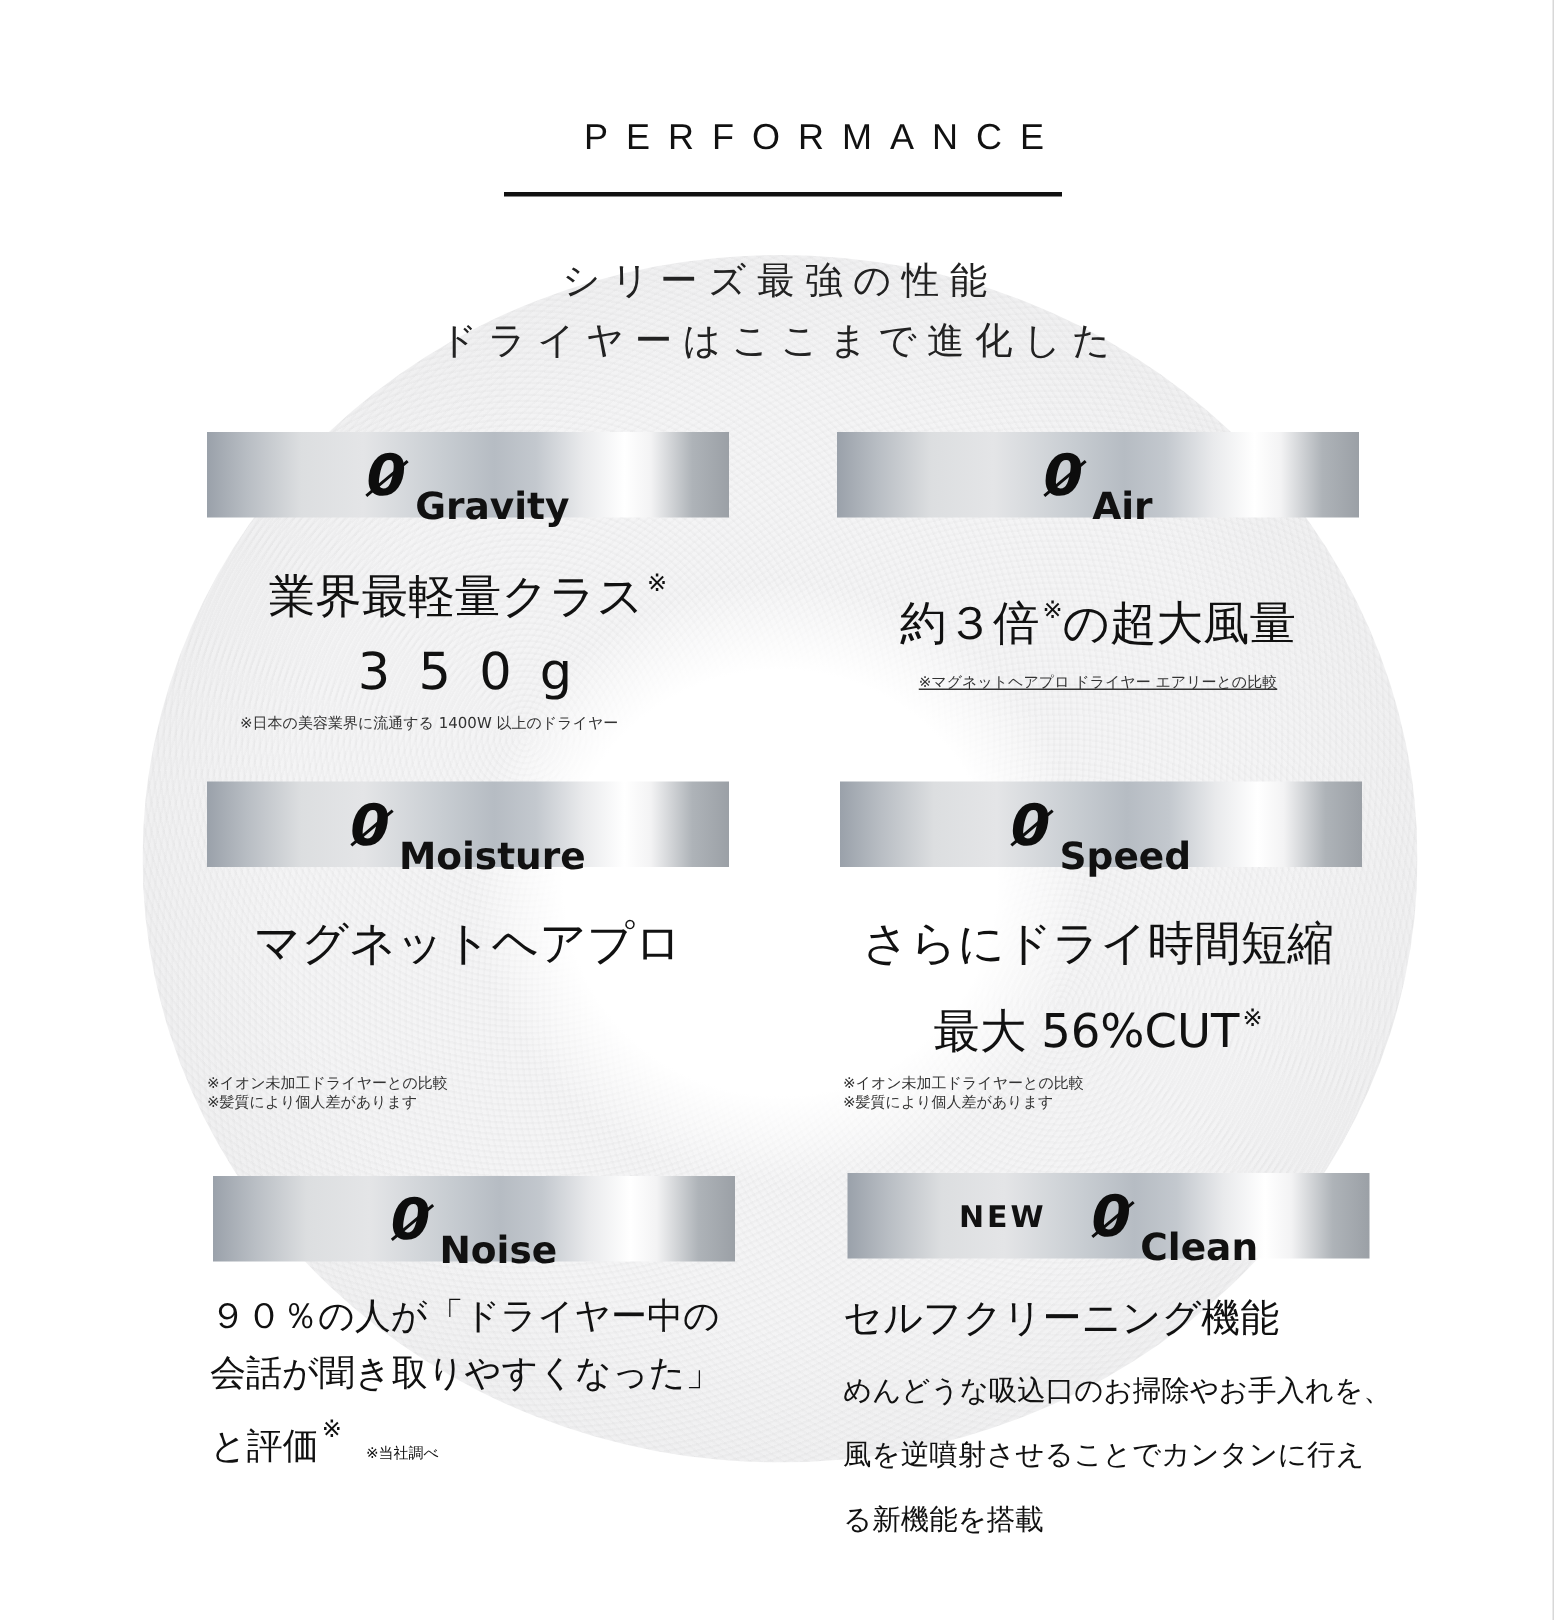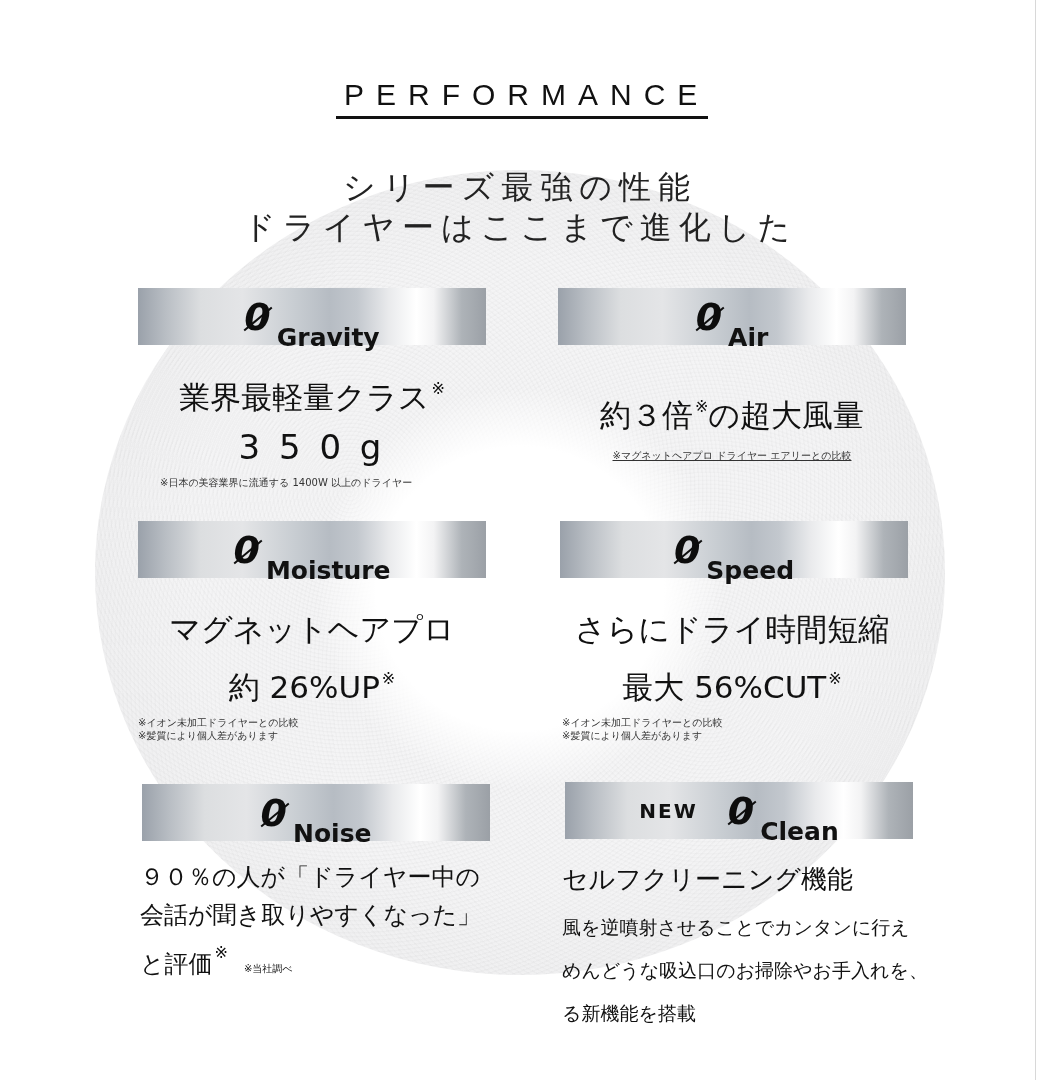--- a/index.html
+++ b/index.html
@@ -13,25 +13,25 @@
     .ring {
       position: absolute; left: 95px; top: 170px; width: 850px; height: 805px; border-radius: 50%;
       background:
         radial-gradient(ellipse at 50% 52%, #ffffff 0%, #ffffff 24%, rgba(255,255,255,0) 34%),
         repeating-radial-gradient(circle at 30% 40%, rgba(0,0,0,0.018) 0px, rgba(0,0,0,0.018) 1px, rgba(255,255,255,0) 2px, rgba(255,255,255,0) 4px),
         repeating-radial-gradient(circle at 72% 62%, rgba(0,0,0,0.015) 0px, rgba(0,0,0,0.015) 1px, rgba(255,255,255,0) 2px, rgba(255,255,255,0) 4px),
         radial-gradient(ellipse at 50% 50%, #f4f4f5 55%, #ececed 85%, #f2f2f3 100%);
     }
     .title {
       position: absolute; left: 336px; top: 78px; width: 372px; text-align: right;
-      font-family: "Liberation Sans", sans-serif; font-size: 30px; letter-spacing: 12px;
-      color: #111; padding-bottom: 4px; border-bottom: 3px solid #111; padding-left: 8px; box-sizing: border-box;
+      font-family: "Liberation Sans", sans-serif; font-size: 24px; letter-spacing: 12px;
+      color: #111; padding-bottom: 22px; border-bottom: 3px solid #111; padding-left: 8px; box-sizing: border-box;
     }
     .subtitle {
-      position: absolute; left: 200px; width: 640px; text-align: center; font-size: 32px;
+      position: absolute; left: 200px; width: 640px; text-align: center; font-size: 25px;
       letter-spacing: 7px; color: #222; line-height: 38px;
     }
     .banner {
       position: absolute; width: 348px; height: 57px;
       background: linear-gradient(90deg, #9aa1aa 0%, #b9bec4 8%, #dcdee0 18%, #e4e5e7 30%, #c8cdd2 45%, #b6bcc3 55%, #c3c8ce 63%, #e9eaec 72%, #ffffff 80%, #f3f3f4 85%, #aeb3b8 93%, #9ba0a6 100%);
       display: flex; align-items: center; justify-content: center;
     }
     .banner .zero {
       font-family: "DejaVu Sans", sans-serif; font-weight: bold; font-size: 38px; color: #0d0d0d;
       font-style: italic; position: relative; margin-right: 6px; line-height: 1;
@@ -75,21 +75,20 @@
   <span>約３倍</span><sup>※</sup><span>の超大風量</span>
 </div>
 <div class="note" style="left:540px; top:449px; width:384px; text-align:center;text-decoration:underline;">※マグネットヘアプロ ドライヤー エアリーとの比較</div>
 
 <div class="banner" style="left:138px; top:521px;">
   <span class="zero">0</span>
   <span class="name">Moisture</span>
 </div>
 <div class="headline" style="left:120px; top:604px; width:384px;">
   <div>マグネットヘアプロ</div>
-  <div><span>約 26%UP</span><sup>※</sup></div>
 </div>
 <div class="note" style="left:138px; top:716px;">
   <div>※イオン未加工ドライヤーとの比較</div>
   <div>※髪質により個人差があります</div>
 </div>
 
 <div class="banner" style="left:560px; top:521px;">
   <span class="zero">0</span>
   <span class="name">Speed</span>
 </div>
@@ -112,16 +111,16 @@
   <div><span>と評価</span><sup class="sup">※</sup><span style="font-size:10px; margin-left:16px;">※当社調べ</span></div>
 </div>
 
 <div class="banner" style="left:565px; top:782px;">
   <span class="new">NEW</span>
   <span class="zero">0</span>
   <span class="name">Clean</span>
 </div>
 <div class="body-text" style="left:562px; top:856px; font-size:26px; line-height:46px;">セルフクリーニング機能</div>
 <div class="body-text" style="left:562px; top:906px;">
+  <div>めんどうな吸込口のお掃除やお手入れを、</div>
   <div>風を逆噴射させることでカンタンに行え</div>
-  <div>めんどうな吸込口のお掃除やお手入れを、</div>
   <div>る新機能を搭載</div>
 </div>
 
 </body></html>

